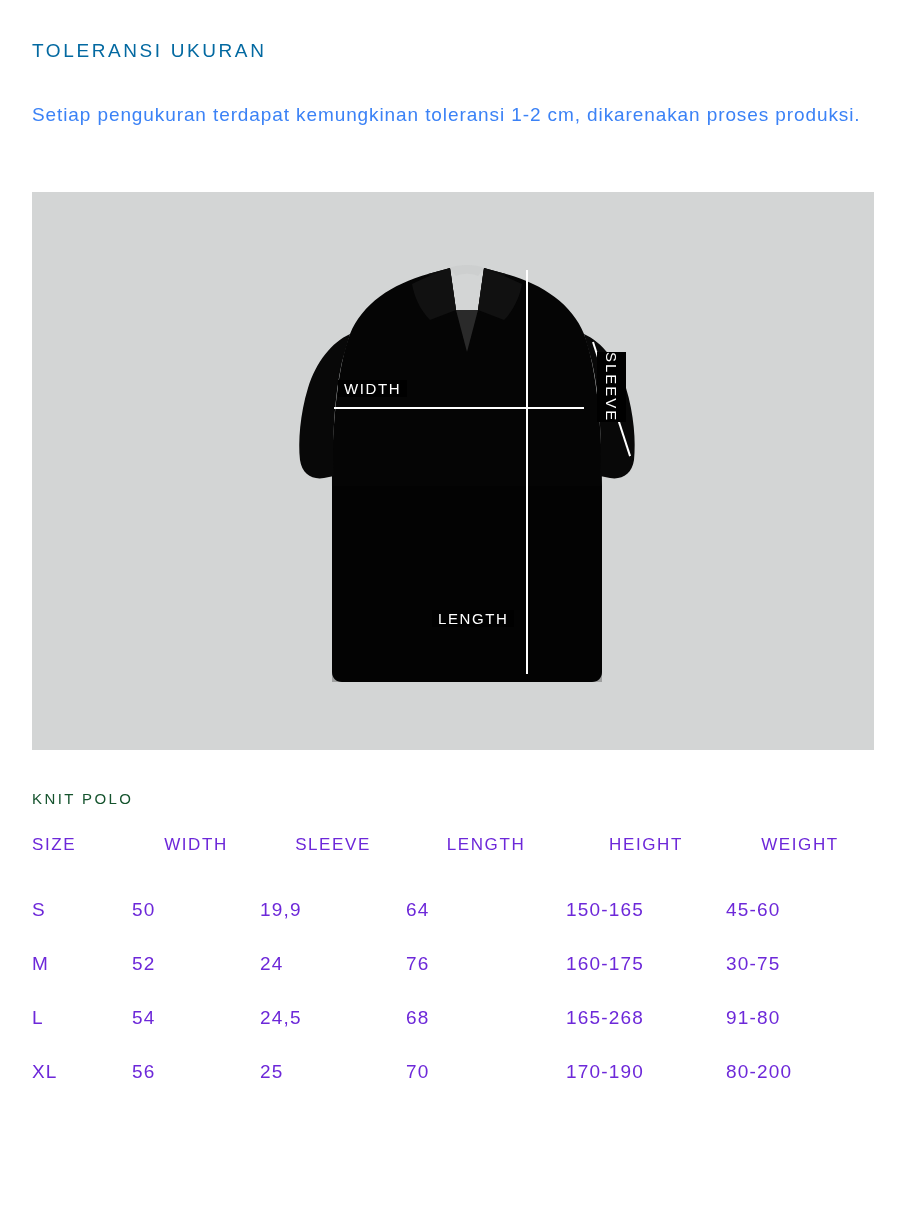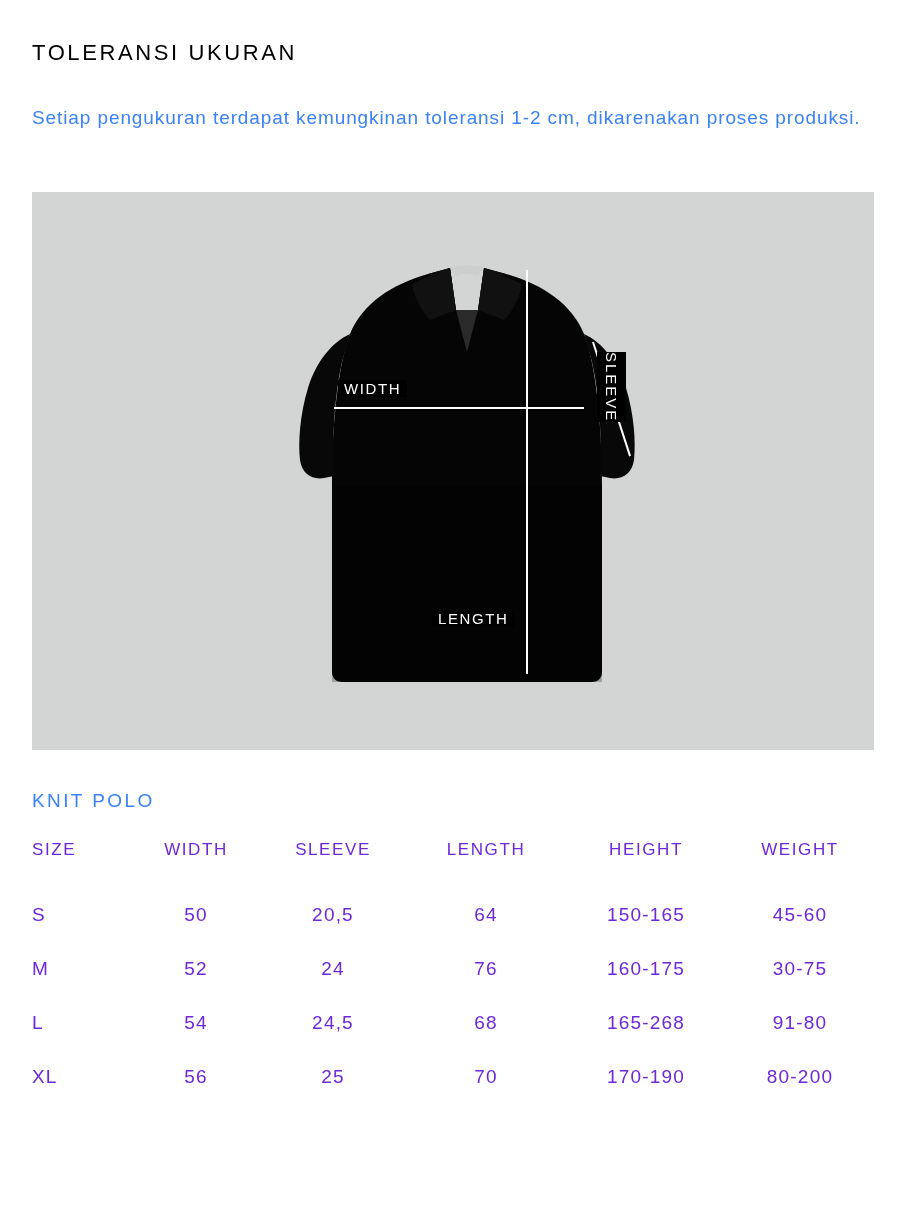--- a/index.html
+++ b/index.html
@@ -21,23 +21,23 @@
     width: 906px;
     height: 1209px;
     position: relative;
   }
 
   
   .tolerance-section {
     padding: 40px 32px 0 32px;
   }
   .tolerance-title {
-    font-size: 22px;
+    font-size: 19px;
     letter-spacing: 2.6px;
-    color: #000000;
+    color: #0369a1;
     font-weight: 400;
     margin: 0 0 38px 0;
     line-height: 1.2;
   }
   .tolerance-body {
     font-size: 19px;
     letter-spacing: 0.9px;
     line-height: 1.5;
     color: #3b82f6;
     margin: 0;
@@ -116,43 +116,43 @@
   }
 
   
   .table-section {
     position: absolute;
     left: 32px;
     top: 790px;
     width: 842px;
   }
   .product-title {
-    font-size: 19px;
+    font-size: 15px;
     letter-spacing: 2.4px;
-    color: #3b82f6;
+    color: #14532d;
     margin: 0 0 28px 0;
     font-weight: 400;
   }
   table.size-table {
     width: 842px;
     border-collapse: collapse;
     font-size: 19px;
     color: #6d28d9;
   }
   table.size-table th {
     font-weight: 400;
     letter-spacing: 1.6px;
     font-size: 17px;
     padding: 0 0 28px 0;
     text-align: center;
     white-space: nowrap;
   }
   table.size-table td {
     padding: 16px 0;
-    text-align: center;
+    text-align: left;
     letter-spacing: 1.2px;
     font-size: 19px;
   }
   table.size-table th.col-size,
   table.size-table td.col-size {
     text-align: left;
     width: 100px;
   }
   table.size-table th.col-width,
   table.size-table td.col-width { width: 128px; }
@@ -241,21 +241,21 @@
           <th class="col-sleeve">SLEEVE</th>
           <th class="col-length">LENGTH</th>
           <th class="col-height">HEIGHT</th>
           <th class="col-weight">WEIGHT</th>
         </tr>
       </thead>
       <tbody>
         <tr>
           <td class="col-size">S</td>
           <td class="col-width">50</td>
-          <td class="col-sleeve">20,5</td>
+          <td class="col-sleeve">19,9</td>
           <td class="col-length">64</td>
           <td class="col-height">150-165</td>
           <td class="col-weight">45-60</td>
         </tr>
         <tr>
           <td class="col-size">M</td>
           <td class="col-width">52</td>
           <td class="col-sleeve">24</td>
           <td class="col-length">76</td>
           <td class="col-height">160-175</td>

